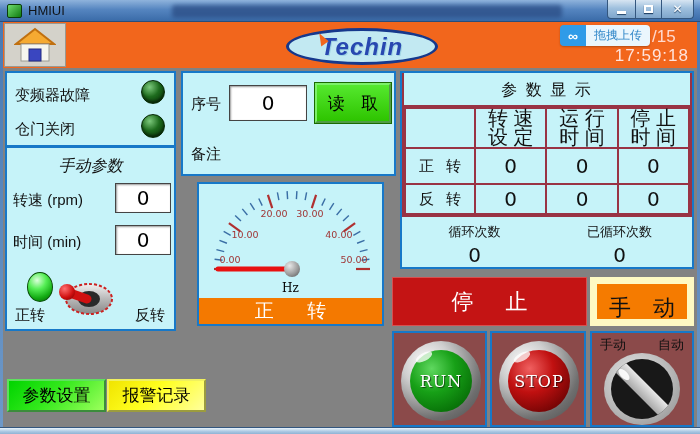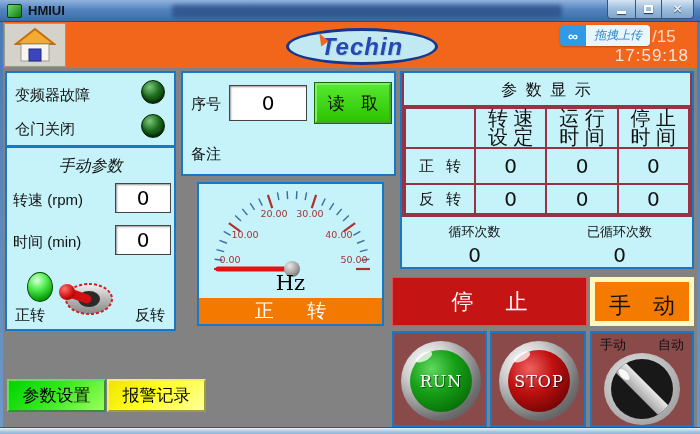--- a/index.html
+++ b/index.html
@@ -1,21 +1,21 @@
 <!DOCTYPE html>
 <html><head>
 <meta charset="utf-8">
 <style>
   * { margin:0; padding:0; box-sizing:border-box; font-family:"Liberation Sans","DejaVu Sans",sans-serif; }
   html,body { background:#555; }
   #app { position:relative; width:700px; height:434px; overflow:hidden; background:#828282; }
 
   
   .titlebar { position:absolute; left:0; top:0; width:700px; height:22px;
-    background:linear-gradient(#8FB3DC,#5585C0 45%,#3A6BA8); border-bottom:1px solid #2B4D79;font-weight:bold; }
+    background:linear-gradient(#8FB3DC,#5585C0 45%,#3A6BA8); border-bottom:1px solid #2B4D79; }
   .app-icon { position:absolute; left:7px; top:4px; width:15px; height:14px; border-radius:2px;
     background:linear-gradient(135deg,#6fdc6f,#0f7a0f); border:1px solid #0a3c0a; }
   .title-text { position:absolute; left:28px; top:3px; font-size:13px; color:#101418; }
   .blur-strip { position:absolute; left:172px; top:5px; width:390px; height:13px; border-radius:3px;
     background:#2A4C84; opacity:.75; filter:blur(2px); }
   .win-controls { position:absolute; right:6px; top:0; height:19px; display:flex; }
   .wc { height:19px; border:1px solid #33567E; border-top:none; margin-left:-1px;
     background:linear-gradient(#D7E5F2,#9FC0DE 45%,#7FA6CC);
     display:flex; align-items:center; justify-content:center; color:#fff; font-size:11px;
     text-shadow:0 1px 1px #23456A; }
@@ -38,21 +38,21 @@
   .logo-text { color:#2847B0; font-size:24px; font-weight:bold; font-style:italic;
     text-shadow:1px 1px 0 #9fd4e4; letter-spacing:1px; }
   .logo-spark { position:absolute; left:28px; top:2px; width:0; height:0;
     border-left:6px solid transparent; border-right:3px solid transparent; border-bottom:12px solid #F2661C;
     transform:rotate(-35deg); }
   .upload { position:absolute; left:557px; top:3px; height:21px; display:flex; cursor:pointer;
     border-radius:4px; overflow:hidden; box-shadow:0 1px 2px rgba(0,0,0,.25); }
   .cloud { width:26px; background:#2F9BE8; color:#fff; font-size:14px; font-weight:bold;
     display:flex; align-items:center; justify-content:center; }
   .upload-label { background:#EAF6FD; color:#2F86C8; font-size:12px; padding:0 8px;
-    display:flex; align-items:center;font-style:italic; }
+    display:flex; align-items:center; }
   .page-ind { position:absolute; left:649px; top:5px; font-size:17px; color:#FFD9CE; }
   .clock { position:absolute; right:8px; top:24px; font-size:17px; color:#FFE3DC; letter-spacing:1px; }
 
   
   .panel { position:absolute; background:#C6F3F9; border:2px solid #1778C8; }
   .zh { font-size:15px; color:#111; }
 
   
   .status-row { position:absolute; left:0; width:100%; height:36px; }
   .led { border-radius:50%; display:block; }
@@ -70,21 +70,21 @@
 
   
   .read-btn { position:absolute; left:132px; top:10px; width:76px; height:40px;
     background:linear-gradient(180deg,#55E82E,#2EC400); border:2px outset #7cf06a;
     outline:1px solid #1a6a00; font-size:17px; color:#000; word-spacing:12px; cursor:pointer; }
 
   
   .gauge-banner { position:absolute; left:0; right:0; bottom:0; height:26px; background:#F47900;
     color:#fff; font-size:19px; text-align:center; line-height:26px; word-spacing:28px; }
   .gauge-unit { position:absolute; left:0; right:0; bottom:29px; text-align:center;
-    font-size:21px; color:#000; font-family:"DejaVu Serif",serif; }
+    font-size:12px; color:#000; font-family:"DejaVu Serif",serif; }
 
   
   .ptable-outer { position:absolute; left:0px; top:0px; width:290px; border:2px solid #993344; border-top:none; }
   .tbl-title { height:34px; line-height:34px; text-align:center; font-size:16px; color:#111;
     border-bottom:2px solid #993344; letter-spacing:2px; }
   .ptable { width:100%; border-collapse:collapse; table-layout:fixed; }
   .ptable td { border:2px solid #993344; text-align:center; color:#111; }
   .ptable tr.hdr td { height:40px; font-size:20px; line-height:19px; }
   .ptable tr.r1 td { height:36px; }
   .ptable tr.r2 td { height:30px; }
@@ -93,21 +93,21 @@
   .cycles { position:absolute; left:0; top:148px; width:100%; display:flex; }
   .cycle-col { flex:1; text-align:center; }
   .cycle-label { font-size:13px; color:#111; margin-top:2px; }
   .cycle-value { font-size:20px; color:#111; margin-top:2px; font-family:"DejaVu Sans",sans-serif; }
 
   
   .stop-bar { position:absolute; left:392px; top:277px; width:195px; height:49px; background:#C41414;
     border:1px solid #D85050; color:#fff; font-size:22px; text-align:center; line-height:47px;
     word-spacing:26px; cursor:pointer; }
   .manual-bar { position:absolute; left:590px; top:277px; width:104px; height:49px; background:#F57B00;
-    border:5px solid #fef9c3; color:#111; font-size:22px; text-align:center; line-height:47px;
+    border:7px solid #fef9c3; color:#111; font-size:22px; text-align:center; line-height:47px;
     word-spacing:16px; cursor:pointer; }
 
   
   .btn-panel { position:absolute; background:#8B4A4A; border:2px solid #1778C8; }
   .push-ring { position:absolute; left:7px; top:8px; width:80px; height:80px; border-radius:50%;
     background:radial-gradient(circle at 32% 28%, #ffffff 0%, #cfcfcf 30%, #6e6e6e 70%, #4a4a4a 100%);
     cursor:pointer; }
   .push-core { position:absolute; left:9px; top:9px; width:62px; height:62px; border-radius:50%;
     display:flex; align-items:center; justify-content:center;
     color:#fff; font-size:16px; font-family:"DejaVu Serif",serif; letter-spacing:1px;

